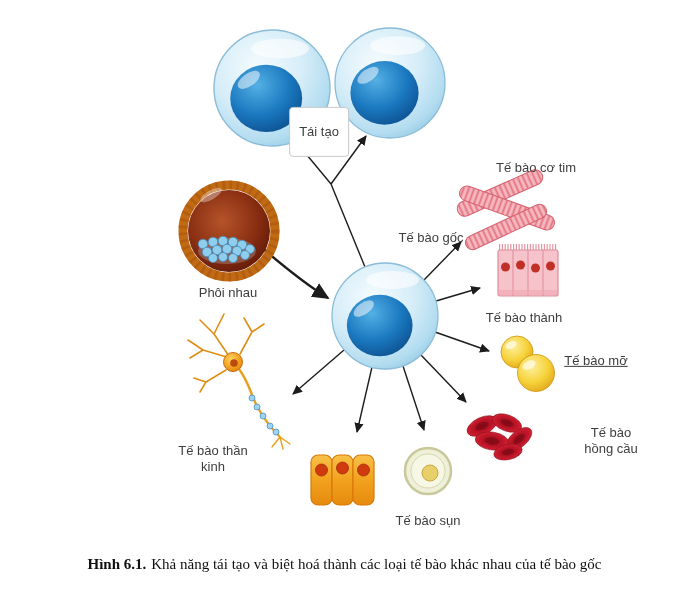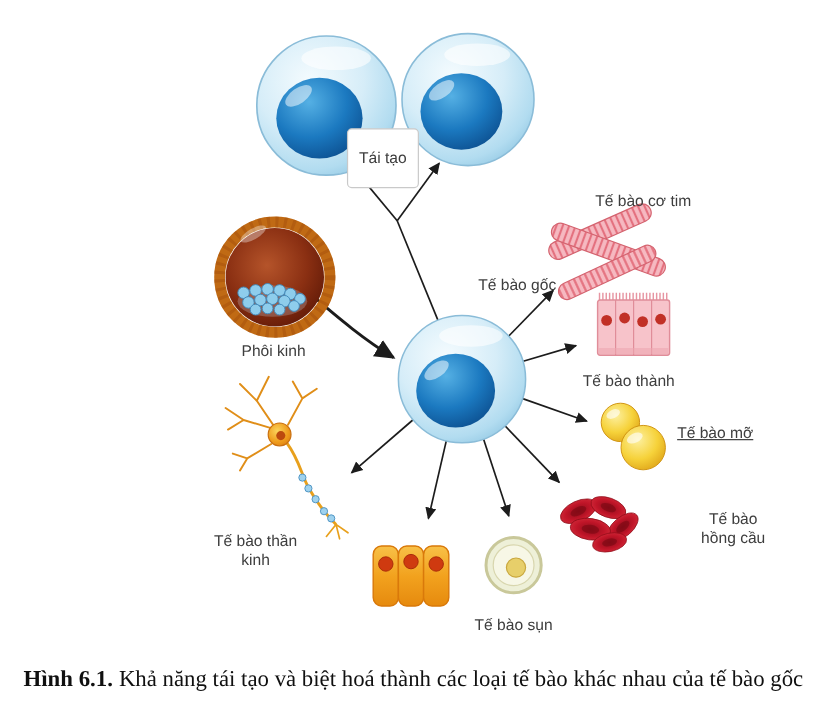--- a/index.html
+++ b/index.html
@@ -13,21 +13,21 @@
     font:13px/1.25 "Liberation Sans", sans-serif;
     color:#3d3d3d; text-align:center; white-space:nowrap; z-index:5;
   }
   .lbl.wrap { white-space:normal; }
   .lbl.boxed {
     border:1px solid #c9c9c9; border-radius:4px; background:#ffffff;
     padding:16px 9px;
   }
   .caption {
     position:absolute; left:0; right:0; top:556px; text-align:center;
-    font-family:"Liberation Serif", serif; font-size:19px; color:#101010; z-index:5;
+    font-family:"Liberation Serif", serif; font-size:15px; color:#101010; z-index:5;
   }
   .caption b { margin-right:5px; }
 </style>
 </head>
 <body>
 
 <div id="stage">
 
   <svg width="689" height="596" viewBox="0 0 689 596" aria-hidden="true">
     <defs>
@@ -203,21 +203,21 @@
       </g>
       <circle cx="233" cy="362" r="9.5" fill="url(#gSoma)" stroke="#c96f10" stroke-width="1"></circle>
       <circle cx="234" cy="363" r="3.8" fill="#bc4a0e"></circle>
     </g>
   </svg>
 
   <div class="lbl boxed" style="left:319px; top:132px;">Tái tạo</div>
 
   <div class="lbl" style="left:389px; top:238px;margin-left:42px;">Tế bào gốc</div>
 
-  <div class="lbl" style="left:228px; top:293px;">Phôi kinh</div>
+  <div class="lbl" style="left:228px; top:293px;">Phôi nhau</div>
 
   <div class="lbl" style="left:500px; top:168px;margin-left:36px;">Tế bào cơ tim</div>
 
   <div class="lbl" style="left:524px; top:318px;">Tế bào thành</div>
 
   <div class="lbl" style="left:596px; top:361px;text-decoration:underline;">Tế bào mỡ</div>
 
   <div class="lbl wrap" style="left:579px; top:441px; width:62px;margin-left:32px;">Tế bào hồng cầu</div>
 
   <div class="lbl" style="left:428px; top:506px;margin-top:15px;">Tế bào sụn</div>

